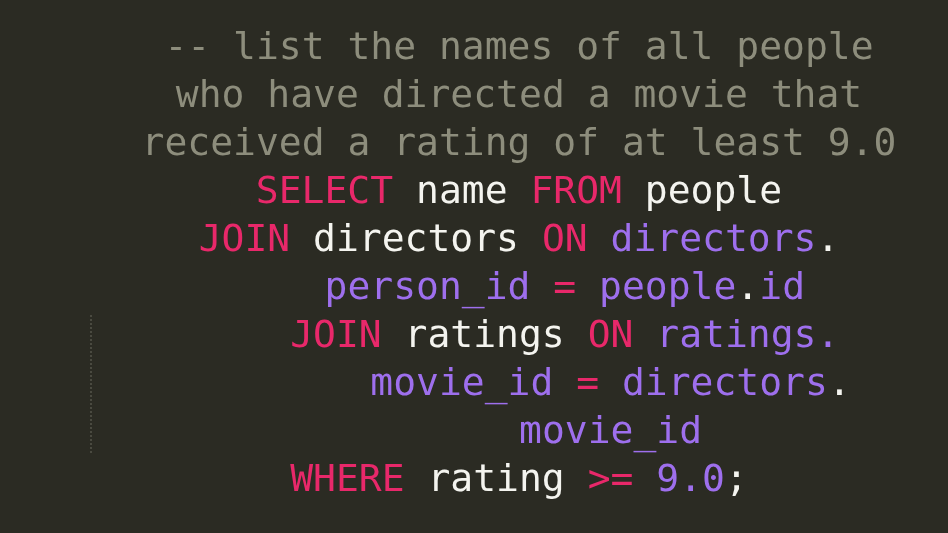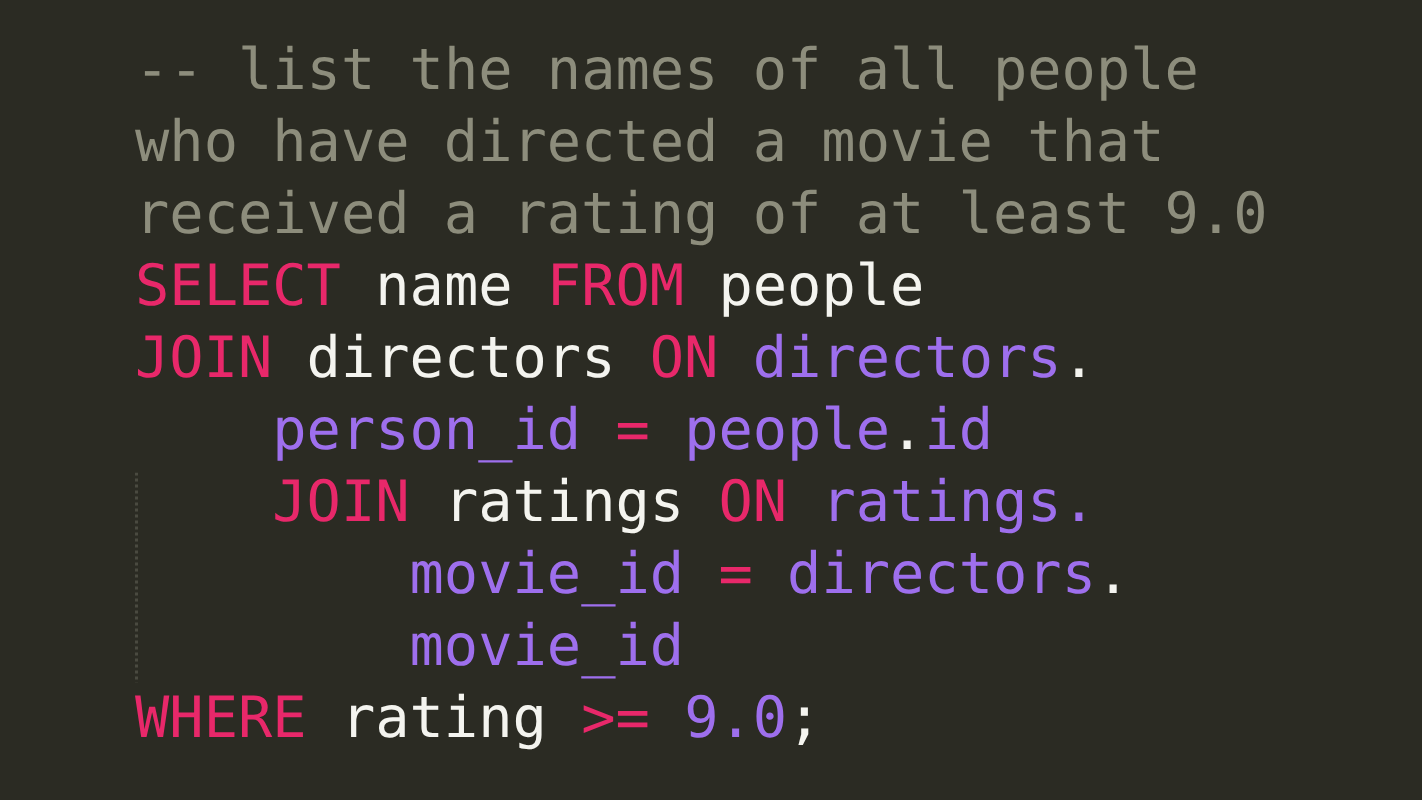--- a/index.html
+++ b/index.html
@@ -65,19 +65,19 @@
         #4a4a40 0px, #4a4a40 2px,
         transparent 2px, transparent 4px);
     background-size: 2px 4px;
     background-repeat: repeat-y;
     pointer-events: none;
   }
 </style>
 </head>
 <body style="background: rgb(43, 43, 35);">
 
-<div id="code-surface" style="background: rgb(43, 43, 35);">
+<div id="code-surface" style="background: rgb(43, 43, 35); text-align: center;">
 
   <div id="indent-guide" style="background-image: linear-gradient(rgb(74, 74, 64) 0px, rgb(74, 74, 64) 2px, transparent 2px, transparent 4px); display: block;"></div>
 
   <pre class="code-block" id="code-block" style="font-size: 38px; line-height: 48px;"><div class="code-line" style="height: 48px;"><span class="tok-comment" style="color: rgb(141, 141, 124);">--</span><span class="tok-space"> </span><span class="tok-comment" style="color: rgb(141, 141, 124);">list the names of all people</span></div><div class="code-line" style="height: 48px;"><span class="tok-comment" style="color: rgb(141, 141, 124);">who have directed a movie that</span></div><div class="code-line" style="height: 48px;"><span class="tok-comment" style="color: rgb(141, 141, 124);">received a rating of at least 9.0</span></div><div class="code-line" style="height: 48px;"><span class="tok-keyword" style="color: rgb(232, 40, 106);">SELECT</span><span class="tok-space"> </span><span class="tok-plain" style="color: rgb(244, 244, 239);">name</span><span class="tok-space"> </span><span class="tok-keyword" style="color: rgb(232, 40, 106);">FROM</span><span class="tok-space"> </span><span class="tok-plain" style="color: rgb(244, 244, 239);">people</span></div><div class="code-line" style="height: 48px;"><span class="tok-keyword" style="color: rgb(232, 40, 106);">JOIN</span><span class="tok-space"> </span><span class="tok-plain" style="color: rgb(244, 244, 239);">directors</span><span class="tok-space"> </span><span class="tok-keyword" style="color: rgb(232, 40, 106);">ON</span><span class="tok-space"> </span><span class="tok-ident" style="color: rgb(158, 111, 237);">directors</span><span class="tok-punct" style="color: rgb(244, 244, 239);">.</span></div><div class="code-line" style="height: 48px;"><span class="tok-space">    </span><span class="tok-ident" style="color: rgb(158, 111, 237);">person_id</span><span class="tok-space"> </span><span class="tok-operator" style="color: rgb(232, 40, 106);">=</span><span class="tok-space"> </span><span class="tok-ident" style="color: rgb(158, 111, 237);">people</span><span class="tok-punct" style="color: rgb(244, 244, 239);">.</span><span class="tok-ident" style="color: rgb(158, 111, 237);">id</span></div><div class="code-line" style="height: 48px;"><span class="tok-space">    </span><span class="tok-keyword" style="color: rgb(232, 40, 106);">JOIN</span><span class="tok-space"> </span><span class="tok-plain" style="color: rgb(244, 244, 239);">ratings</span><span class="tok-space"> </span><span class="tok-keyword" style="color: rgb(232, 40, 106);">ON</span><span class="tok-space"> </span><span class="tok-ident" style="color: rgb(158, 111, 237);">ratings</span><span class="tok-punct-p" style="color: rgb(158, 111, 237);">.</span></div><div class="code-line" style="height: 48px;"><span class="tok-space">        </span><span class="tok-ident" style="color: rgb(158, 111, 237);">movie_id</span><span class="tok-space"> </span><span class="tok-operator" style="color: rgb(232, 40, 106);">=</span><span class="tok-space"> </span><span class="tok-ident" style="color: rgb(158, 111, 237);">directors</span><span class="tok-punct" style="color: rgb(244, 244, 239);">.</span></div><div class="code-line" style="height: 48px;"><span class="tok-space">        </span><span class="tok-ident" style="color: rgb(158, 111, 237);">movie_id</span></div><div class="code-line" style="height: 48px;"><span class="tok-keyword" style="color: rgb(232, 40, 106);">WHERE</span><span class="tok-space"> </span><span class="tok-plain" style="color: rgb(244, 244, 239);">rating</span><span class="tok-space"> </span><span class="tok-operator" style="color: rgb(232, 40, 106);">&gt;=</span><span class="tok-space"> </span><span class="tok-number" style="color: rgb(158, 111, 237);">9.0</span><span class="tok-punct" style="color: rgb(244, 244, 239);">;</span></div></pre>
 
 </div>
 
 </body></html>

